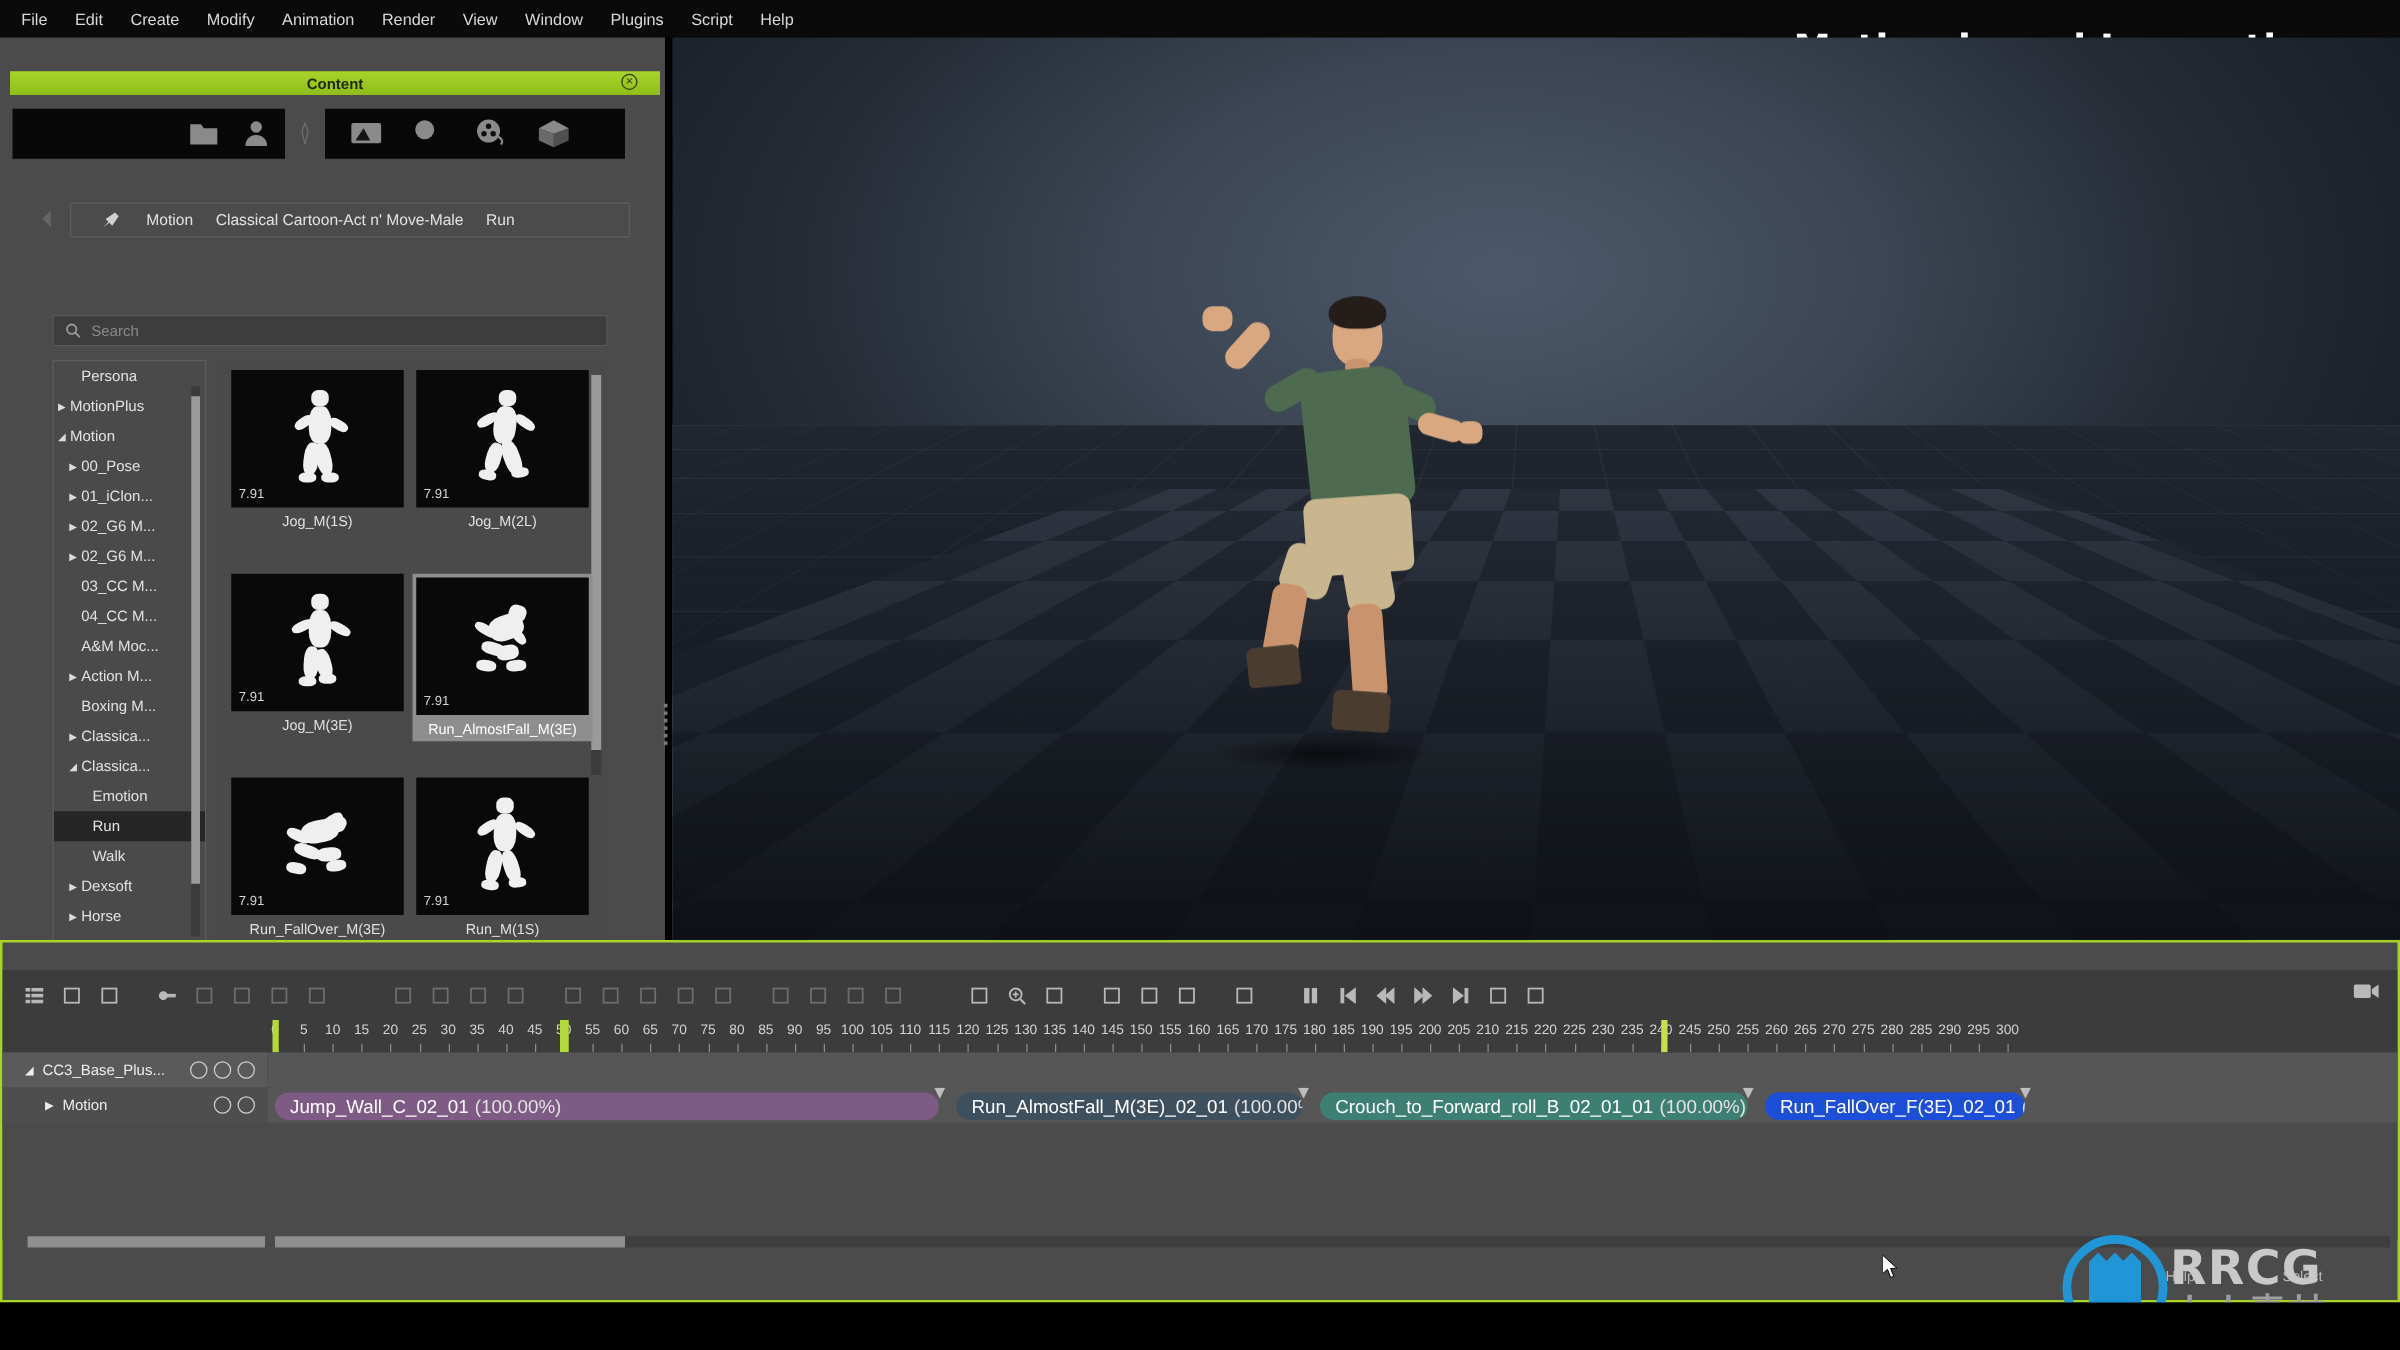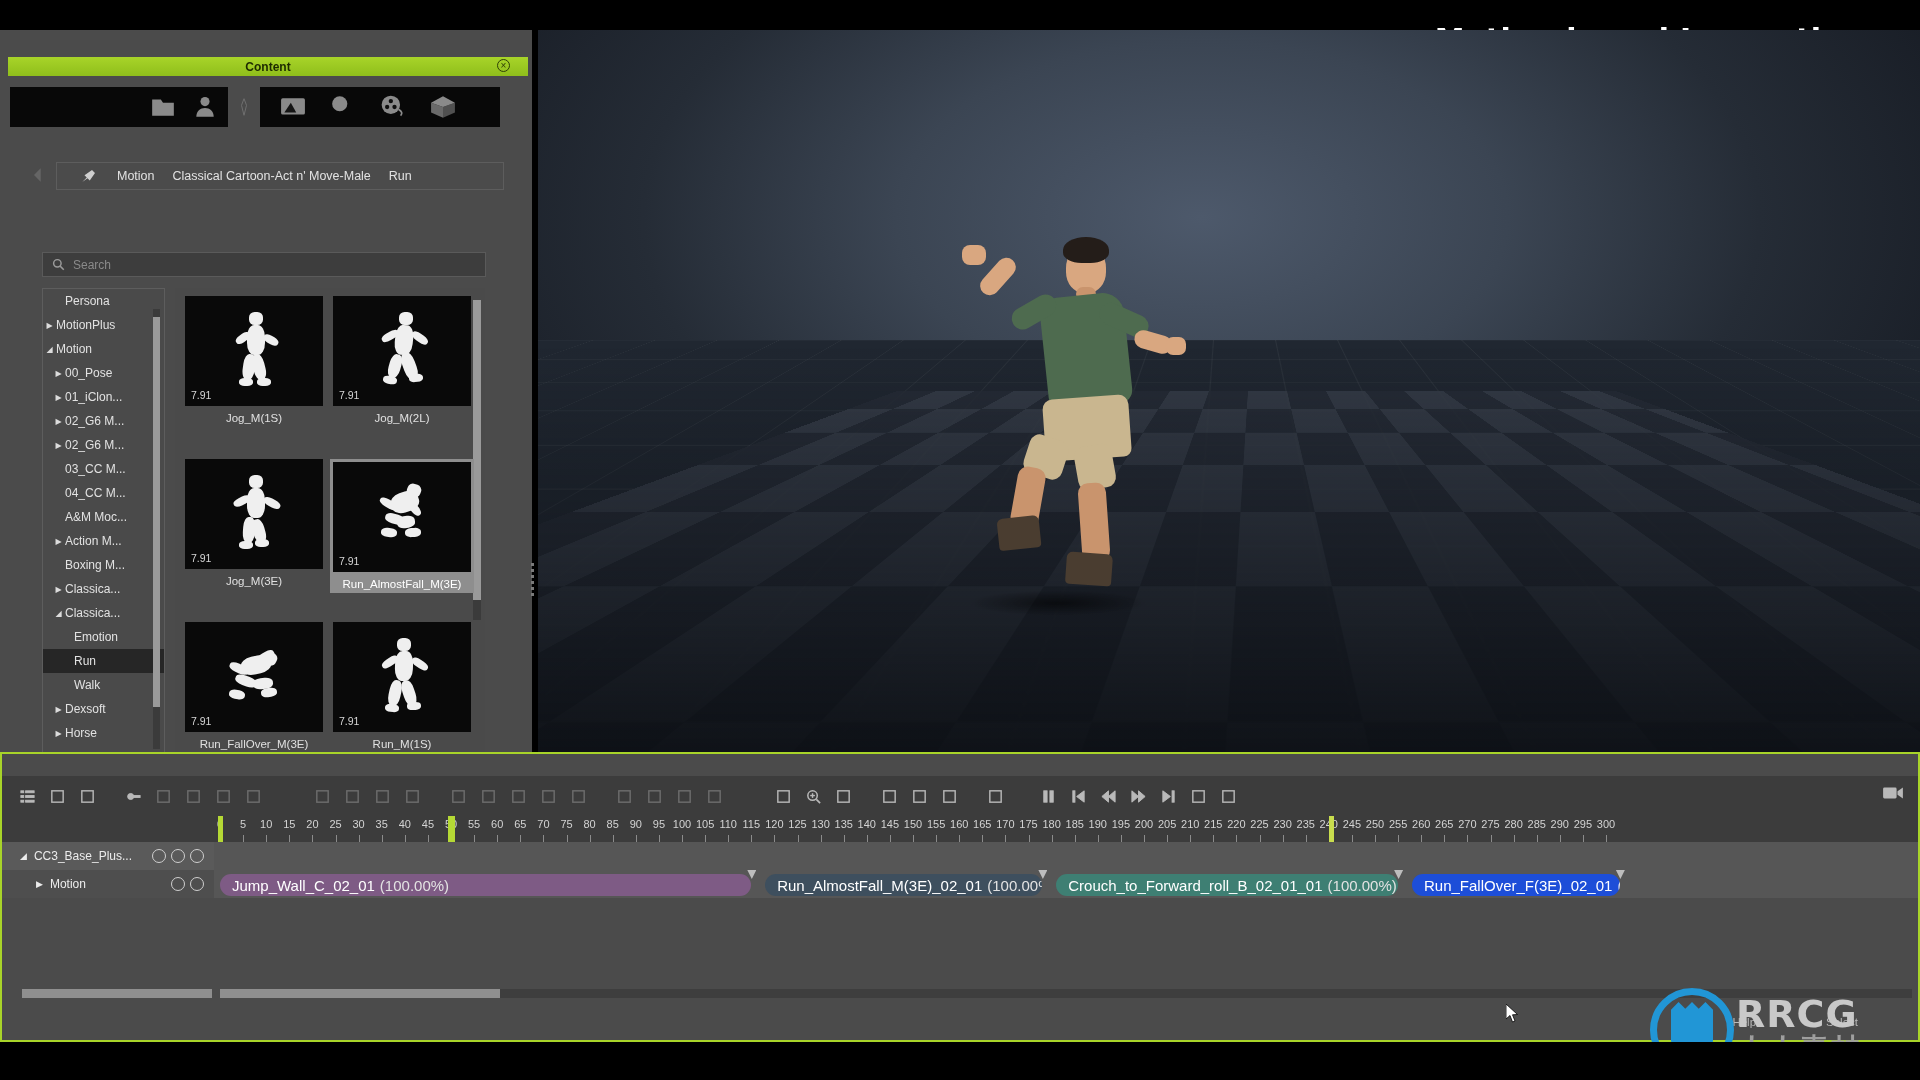--- a/index.html
+++ b/index.html
@@ -315,20 +315,33 @@
   }
   .bottom-black {
     position: absolute; left: 0; bottom: 0; width: 1920px; height: 38px; background: #000;
   }
 </style>
 </head>
 <body>
 
 <div id="app">
 
+  <div class="menubar" id="menubar">
+      <div class="mi">File</div>
+      <div class="mi">Edit</div>
+      <div class="mi">Create</div>
+      <div class="mi">Modify</div>
+      <div class="mi">Animation</div>
+      <div class="mi">Render</div>
+      <div class="mi">View</div>
+      <div class="mi">Window</div>
+      <div class="mi">Plugins</div>
+      <div class="mi">Script</div>
+      <div class="mi">Help</div>
+    </div>
 
   <div class="brand-title">Motion-based Innovations</div>
 
   <div class="viewport">
     <div class="vp-floor"></div>
     <div class="vp-checker"></div>
     <div class="vp-floor2"></div>
     <div class="shadowblob"></div>
     <div class="char">
 

